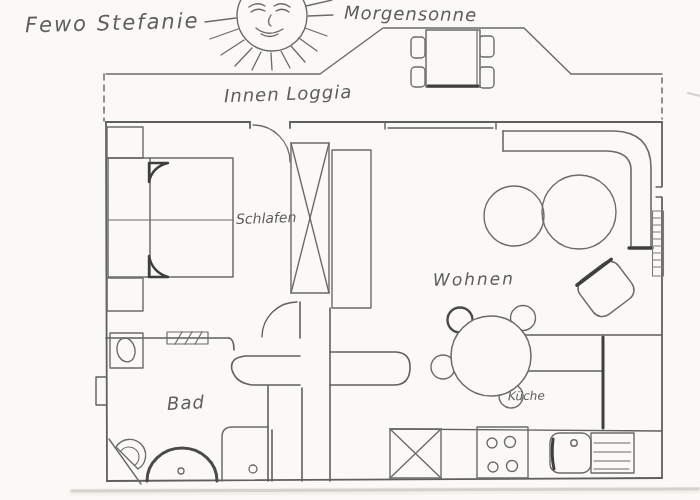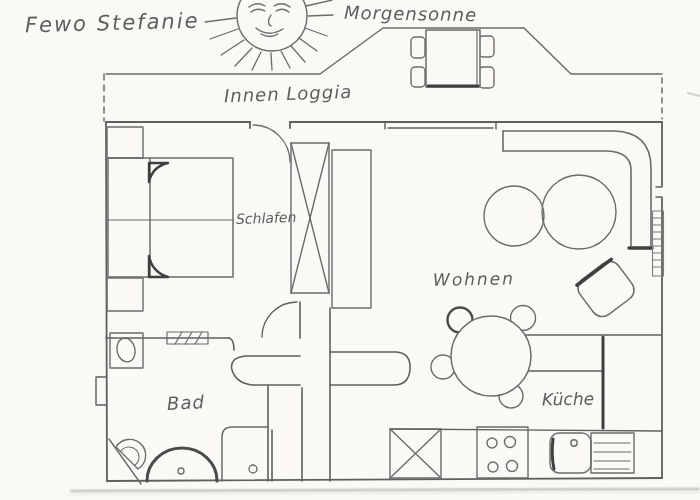--- a/index.html
+++ b/index.html
@@ -7,21 +7,21 @@
          font-family:"DejaVu Sans",sans-serif;}
   .stage svg{position:absolute;left:0;top:0;}
   .hand{position:absolute;color:#5e5e5e;font-style:italic;white-space:nowrap;
         font-family:"DejaVu Sans",sans-serif;}
   .t-title{left:25px;top:11px;font-size:21px;letter-spacing:2px;transform:rotate(-1.5deg);}
   .t-sun{left:344px;top:3px;font-size:18px;letter-spacing:1px;transform:rotate(1deg);}
   .t-loggia{left:224px;top:83px;font-size:18px;letter-spacing:1px;transform:rotate(-2deg);}
   .t-schlafen{left:236px;top:210px;font-size:14px;transform:rotate(-2deg);}
   .t-wohnen{left:433px;top:269px;font-size:17px;letter-spacing:2px;transform:rotate(-1deg);}
   .t-bad{left:167px;top:392px;font-size:18px;letter-spacing:1px;transform:rotate(-3deg);}
-  .t-kueche{left:542px;top:389px;font-size:17px;transform:rotate(-1deg);}
+  .t-kueche{left:508px;top:389px;font-size:12px;transform:rotate(-1deg);}
 </style>
 </head>
 <body>
 
 <div class="stage">
 
 <svg width="700" height="500" viewBox="0 0 700 500" stroke-linecap="round" stroke-linejoin="round" fill="none">
 
   <g stroke="#6b6b6b" stroke-width="1.4">
     <circle cx="272" cy="16" r="35"></circle>

